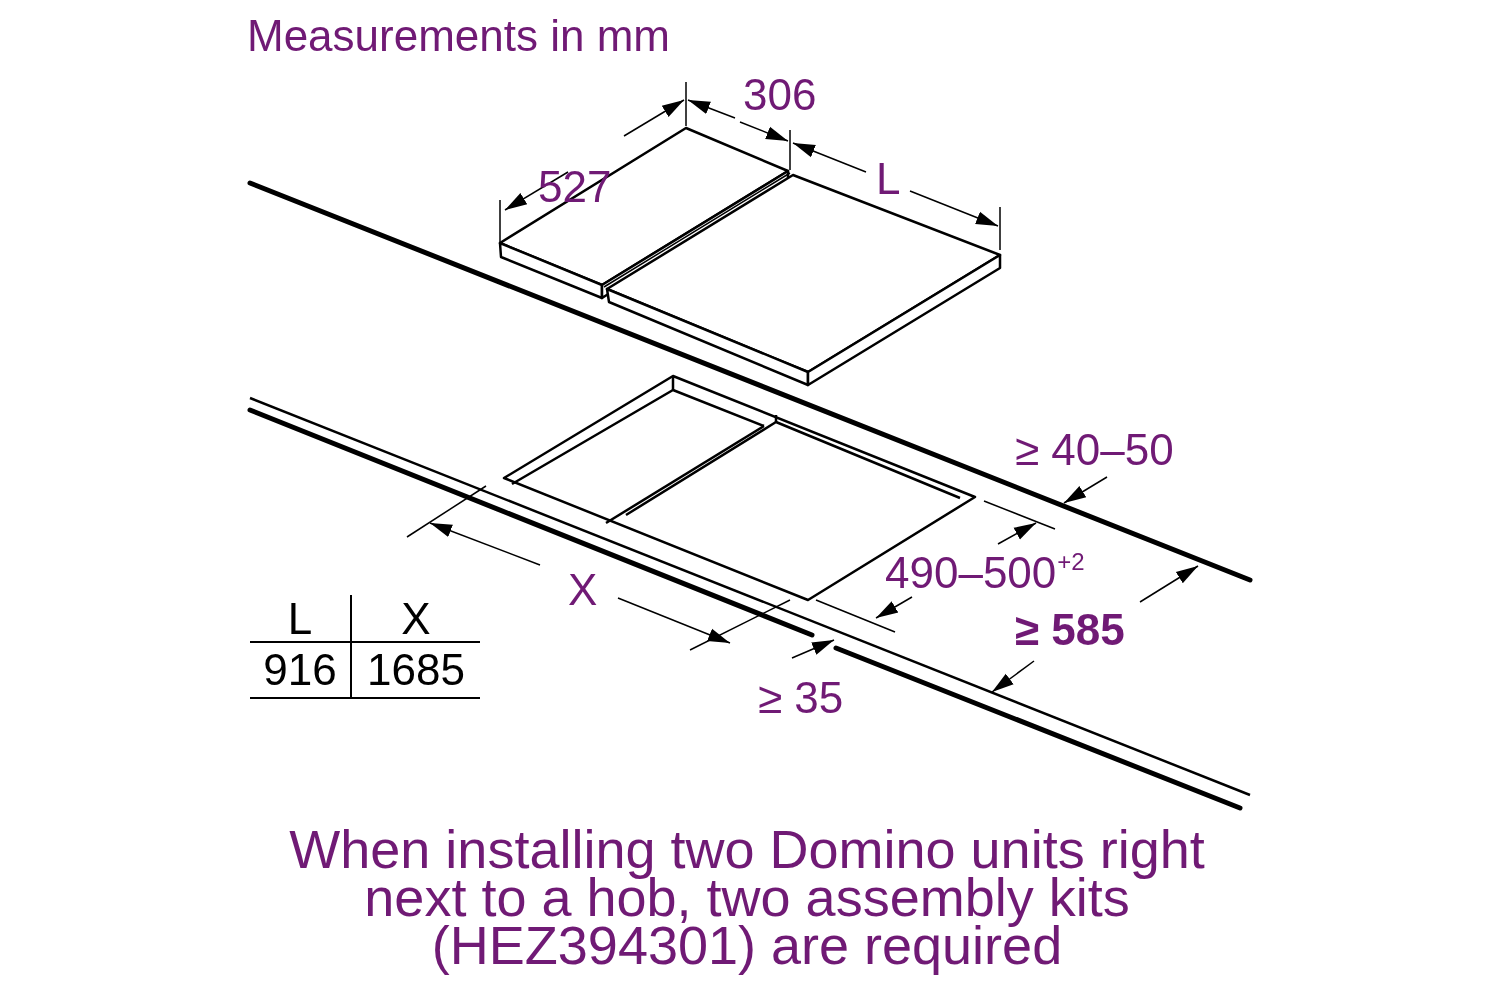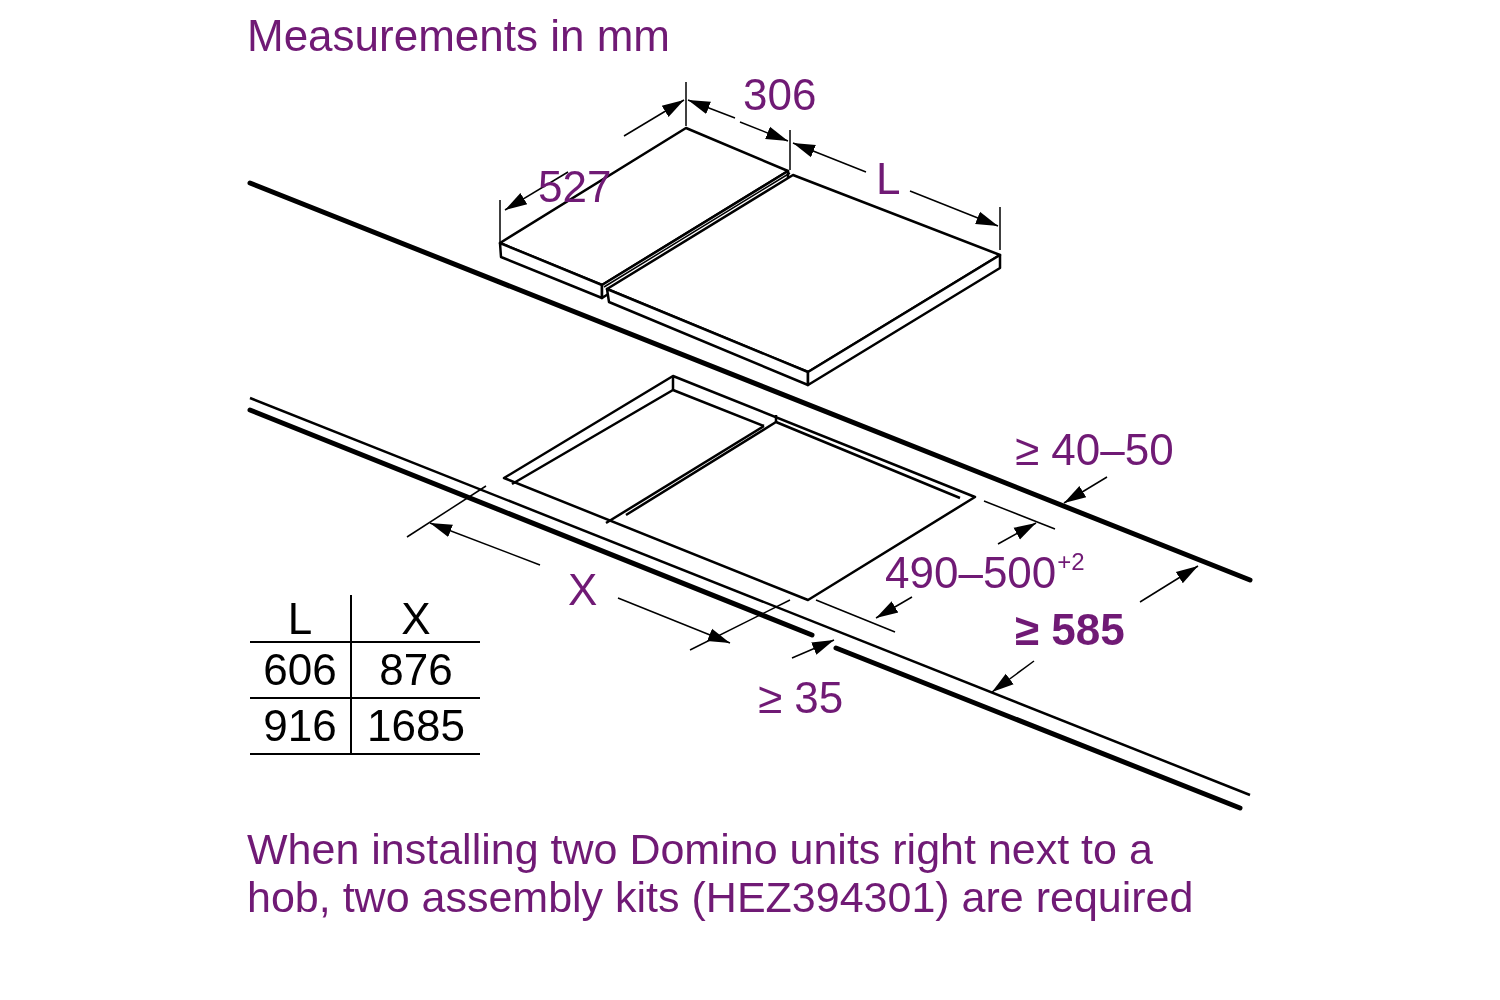--- a/index.html
+++ b/index.html
@@ -4,21 +4,21 @@
   <style>
     html, body { margin: 0; padding: 0; background: #ffffff; }
     body { width: 1500px; height: 1000px; position: relative; overflow: hidden;
            font-family: "Liberation Sans", sans-serif; color: #000; }
     svg#drawing { position: absolute; left: 0; top: 0; width: 1500px; height: 1000px; }
     .lbl { position: absolute; font-family: "Liberation Sans", sans-serif; color: #701a75;
            white-space: nowrap; line-height: 1; }
     .title { left: 247px; top: 14px; font-size: 44px; }
     .dim { font-size: 44px; }
     .dim sup { font-size: 24px; vertical-align: 18px; margin-left: 1px; }
-    .note { left: 247px; top: 825px; font-size: 43px; line-height: 48px; white-space: normal; width: 1000px; }
+    .note { left: 247px; top: 825px; font-size: 54px; line-height: 48px; white-space: normal; width: 1000px; text-align: center; }
     table.dims { position: absolute; left: 250px; top: 595px; border-collapse: collapse;
                  font-family: "Liberation Sans", sans-serif; font-size: 44px; }
     table.dims th, table.dims td { padding: 0; height: 54px; text-align: center; font-weight: normal; line-height: 1; }
     table.dims th { height: 46px; vertical-align: bottom; padding-bottom: 0; }
     table.dims .cL { width: 100px; border-right: 2px solid #000; }
     table.dims .cX { width: 128px; }
     table.dims tr.body-row td { border-top: 2px solid #000; }
     table.dims tr.last td { border-bottom: 2px solid #000; }
   </style>
 </head>
@@ -127,24 +127,20 @@
 <div class="lbl dim" style="left:1015px; top:428px;">≥ 40–50</div>
 <div class="lbl dim" style="left:1015px; top:608px;font-weight:bold;">≥ 585</div>
 <div class="lbl dim" style="left:742px; top:676px;margin-left:16px;">≥ 35</div>
 
 <table class="dims">
   <tbody>
       <tr>
     <th class="cL">L</th>
     <th class="cX">X</th>
   </tr>
-  <tr class="body-row">
-    <td class="cL">606</td>
-    <td class="cX">876</td>
-  </tr>
   <tr class="body-row last">
     <td class="cL">916</td>
     <td class="cX">1685</td>
   </tr>
 </tbody>
   </table>
 
 <div class="lbl note">When installing two Domino units right next to a hob, two assembly kits (HEZ394301) are required</div>
 
 </body></html>

